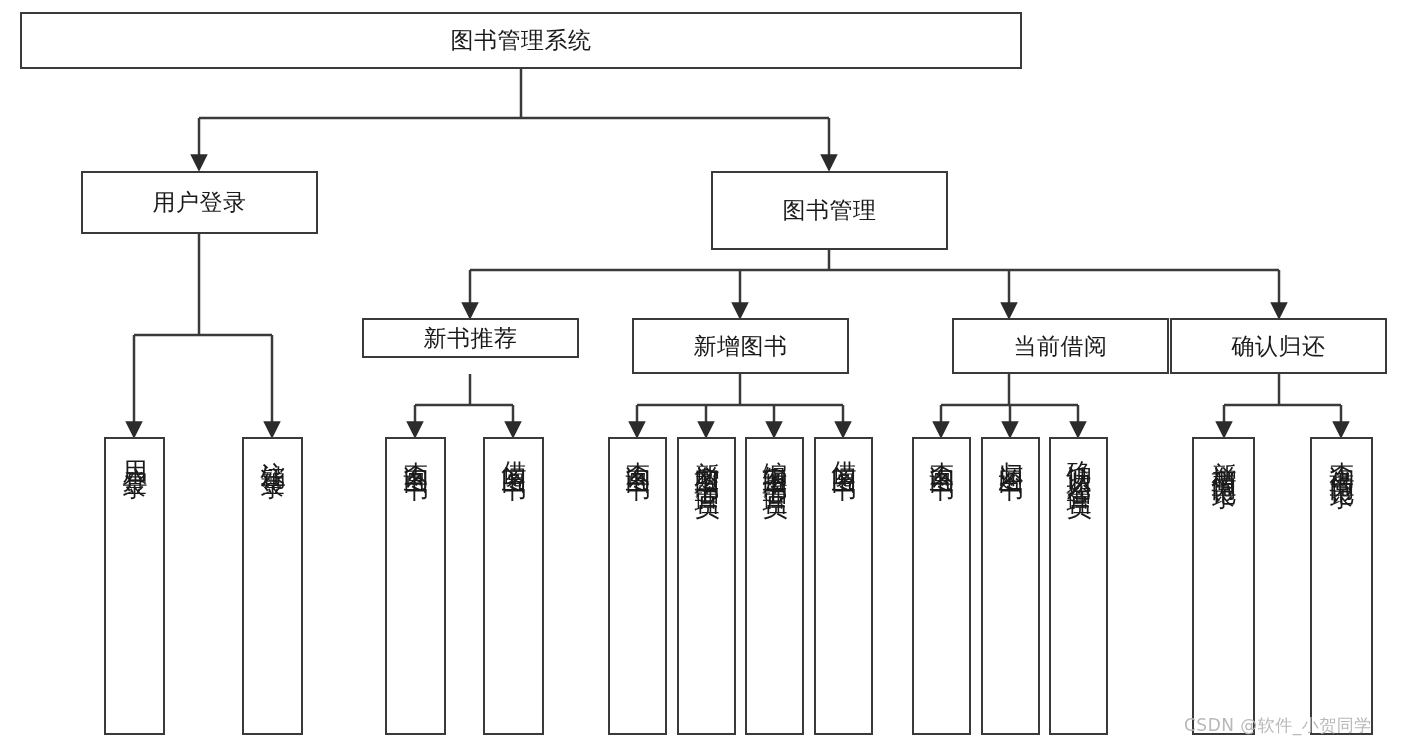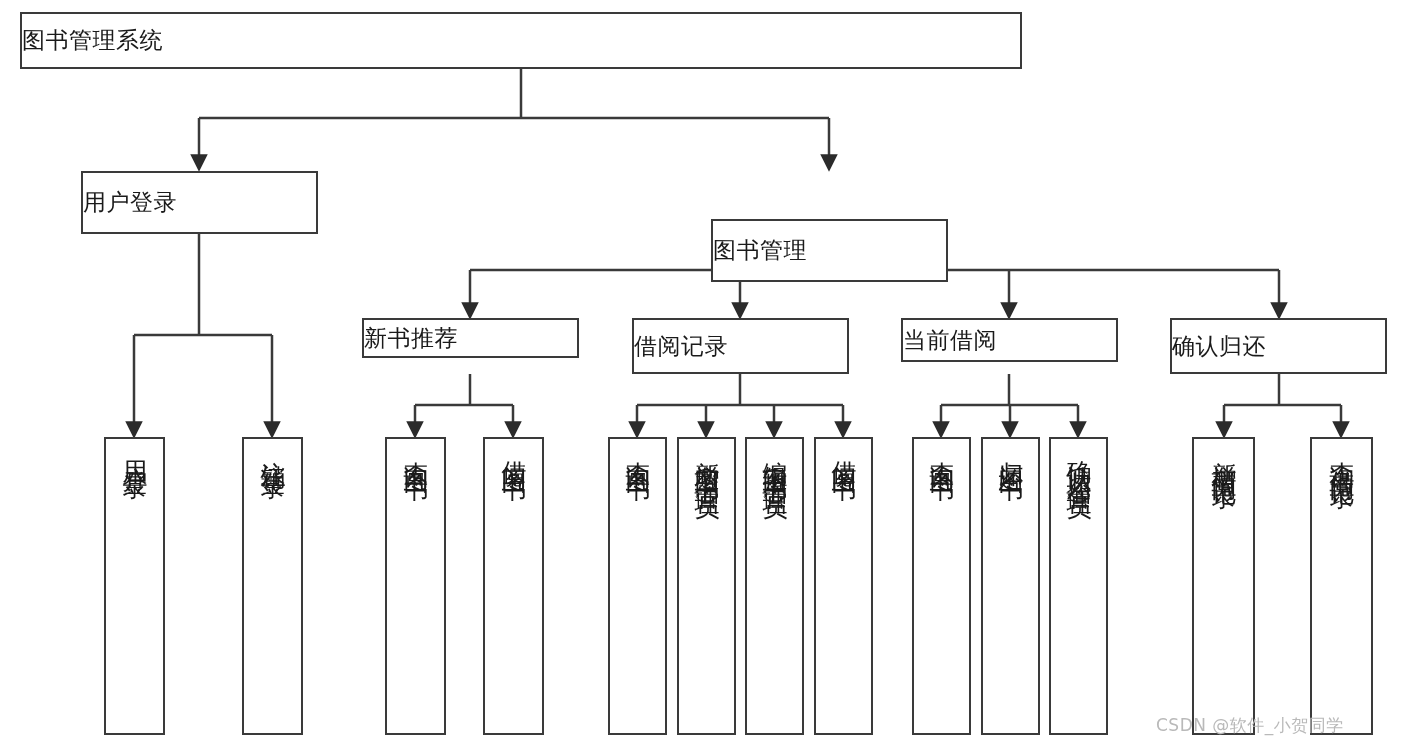--- a/index.html
+++ b/index.html
@@ -25,20 +25,21 @@
     height: 747px;
     pointer-events: none;
   }
   .node {
     position: absolute;
     box-sizing: border-box;
     border: 2.5px solid #3a3a3a;
     background: #ffffff;
     display: flex;
     align-items: center;
+    justify-content: center;
     color: #1a1a1a;
   }
   .node .label {
     display: block;
     text-align: center;
     line-height: 1.0;
     letter-spacing: 0.5px;
   }
   
   .node.h .label {
@@ -126,31 +127,31 @@
     </g>
   </svg>
 
   <div class="node h root" style="left: 20px; top: 12px; width: 1002px; height: 57px;">
     <span class="label">图书管理系统</span>
   </div>
 
   <div class="node h" style="left: 81px; top: 171px; width: 237px; height: 63px;">
     <span class="label">用户登录</span>
   </div>
-  <div class="node h" style="left: 711px; top: 171px; width: 237px; height: 63px; margin-top: 48px;">
+  <div class="node h" style="left: 711px; top: 171px; width: 237px; height: 79px;">
     <span class="label">图书管理</span>
   </div>
 
   <div class="node h" style="left: 362px; top: 318px; width: 217px; height: 40px;">
     <span class="label">新书推荐</span>
   </div>
   <div class="node h" style="left: 632px; top: 318px; width: 217px; height: 56px;">
-    <span class="label">借阅记录</span>
+    <span class="label">新增图书</span>
   </div>
-  <div class="node h" style="left: 901px; top: 318px; width: 217px; height: 44px;">
+  <div class="node h" style="left: 952px; top: 318px; width: 217px; height: 56px;">
     <span class="label">当前借阅</span>
   </div>
   <div class="node h" style="left: 1170px; top: 318px; width: 217px; height: 56px;">
     <span class="label">确认归还</span>
   </div>
 
   <div class="node v" style="left: 104px; top: 437px; width: 61px; height: 298px;">
     <span class="label">用户登录</span>
   </div>
   <div class="node v" style="left: 242px; top: 437px; width: 61px; height: 298px;">
@@ -183,15 +184,15 @@
   <div class="node v" style="left: 1049px; top: 437px; width: 59px; height: 298px;">
     <span class="label">确认归还（管理员）</span>
   </div>
   <div class="node v" style="left: 1192px; top: 437px; width: 63px; height: 298px;">
     <span class="label">新增借阅记录</span>
   </div>
   <div class="node v" style="left: 1310px; top: 437px; width: 63px; height: 298px;">
     <span class="label">查询借阅记录</span>
   </div>
 
-  <div class="watermark" style="left: 1128px; top: 714px; padding-left: 28px;">CSDN @软件_小贺同学</div>
+  <div class="watermark" style="left: 1156px; top: 714px; padding-left: 28px;">CSDN @软件_小贺同学</div>
 
 </div>
 
 </body></html>

